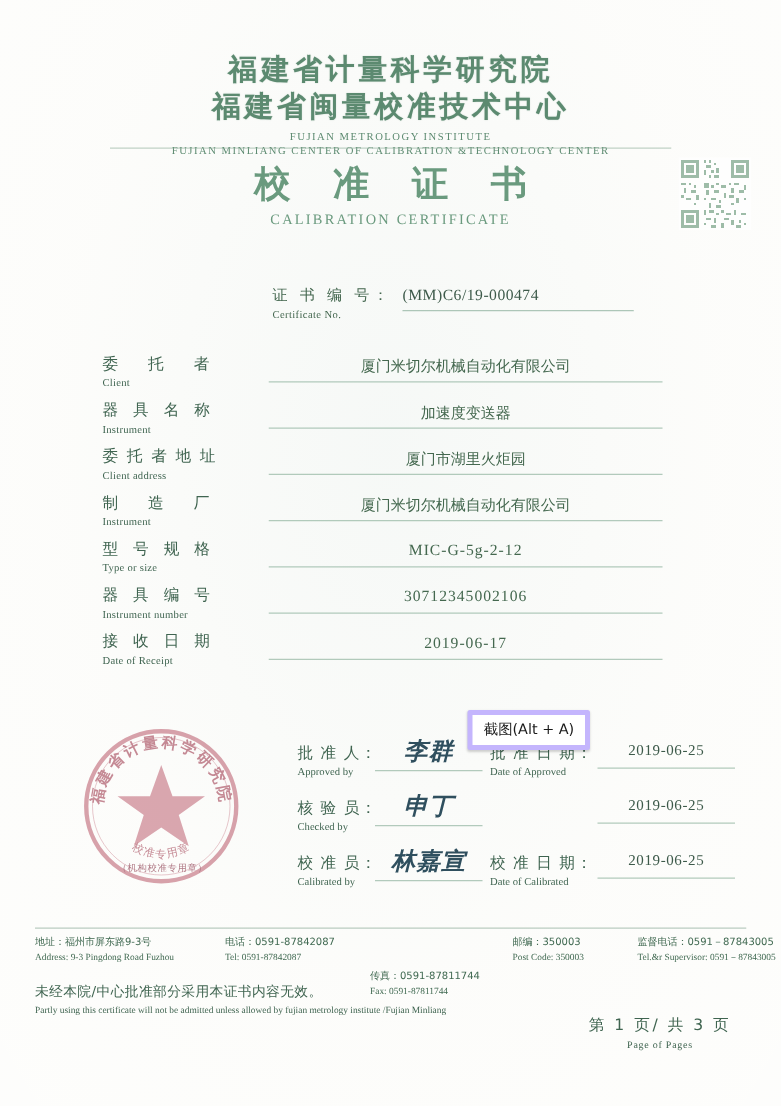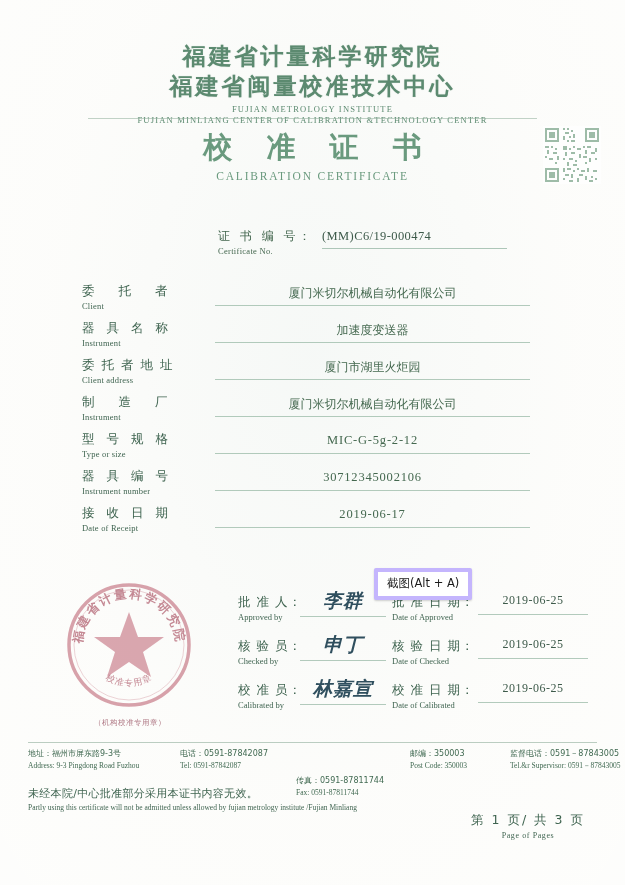--- a/index.html
+++ b/index.html
@@ -315,21 +315,21 @@
     left: 62px;
     top: 578px;
     width: 134px;
     height: 134px;
     pointer-events: none;
     opacity: .72;
   }
   .seal-caption {
     position: absolute;
     left: 74px;
-    top: 718px;
+    top: 690px;
     width: 112px;
     text-align: center;
     font-family: "DejaVu Sans", sans-serif;
     font-size: 7.5px;
     color: #b07a86;
     letter-spacing: .5px;
   }
 
   
   .snip-tip {
@@ -628,24 +628,20 @@
         <div class="date-line"></div>
       </div>
 
       <div class="sig-row">
         <div class="sig-label">
           <div class="cn">核 验 员：</div>
           <div class="en">Checked by</div>
         </div>
         <div class="sig-name">申丁</div>
         <div class="sig-line"></div>
-        <div class="date-label">
-          <div class="cn">核 验 日 期：</div>
-          <div class="en">Date of Checked</div>
-        </div>
         <div class="date-value">2019-06-25</div>
         <div class="date-line"></div>
       </div>
 
       <div class="sig-row">
         <div class="sig-label">
           <div class="cn">校 准 员：</div>
           <div class="en">Calibrated by</div>
         </div>
         <div class="sig-name">林嘉宣</div>

